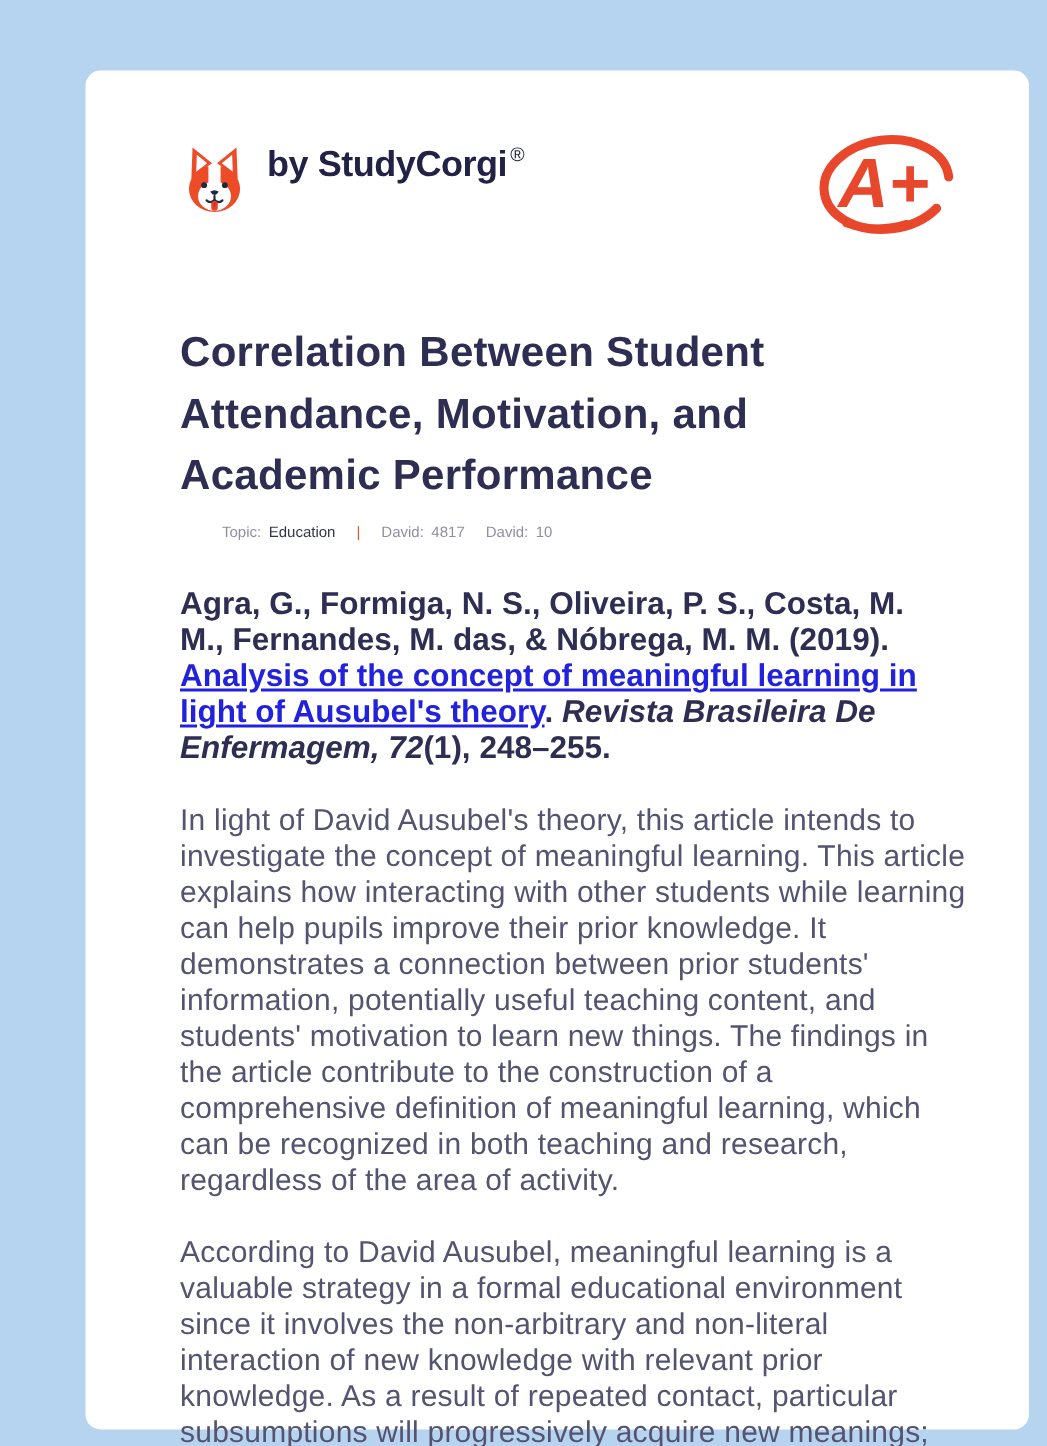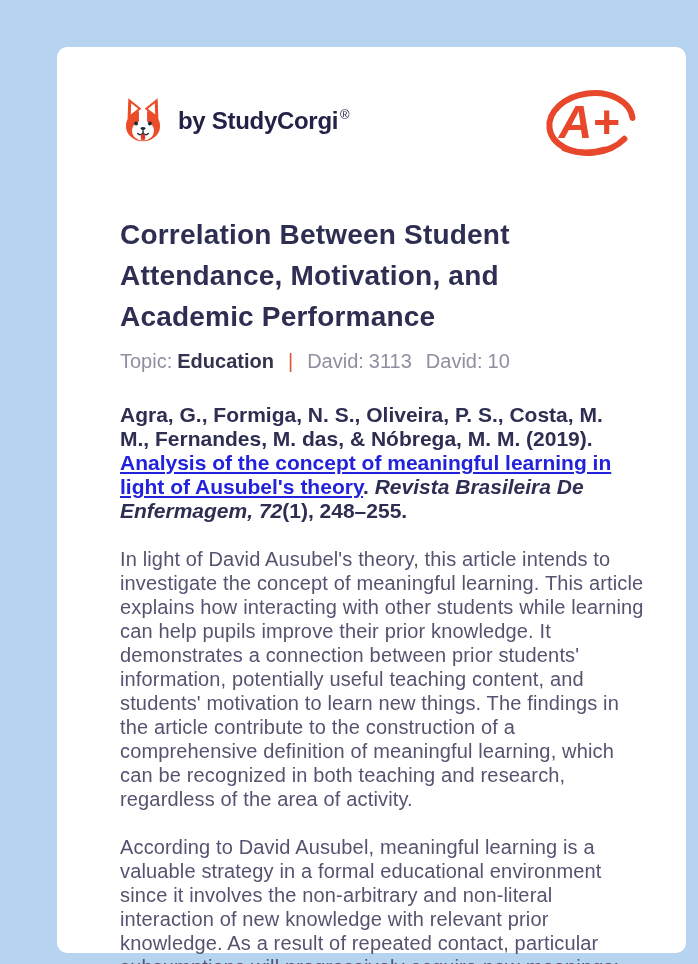--- a/index.html
+++ b/index.html
@@ -35,21 +35,21 @@
   }
   .card-header {
     display: flex;
     align-items: center;
     justify-content: space-between;
     padding-right: 10px;
     height: 92px;
   }
   .brand {
     display: flex;
-    align-items: center;
+    align-items: flex-start;
     gap: 9px;
   }
   .brand-logo svg { display: block; }
   .brand-text {
     font-size: 24px;
     font-weight: 700;
     letter-spacing: -0.3px;
     color: #222246;
   }
   .registered {
@@ -66,29 +66,30 @@
   .article-title {
     max-width: 482px;
     font-size: 28px;
     line-height: 41px;
     font-weight: 700;
     letter-spacing: 0.2px;
     color: var(--heading-navy);
   }
   .meta-row {
     margin-top: 13px;
-    font-size: 20px;
+    font-size: 10px;
     color: var(--meta-gray);
     display: flex;
     align-items: center;
+    margin-left: 28px;
   }
   .meta-label { color: var(--meta-gray); }
   .topic-link {
     color: #33334f;
-    font-weight: 700;
+    font-weight: 400;
     text-decoration: none;
     margin-left: 5px;
     text-align: right;
   }
   .meta-separator {
     color: var(--separator-orange);
     margin: 0 14px;
   }
   .meta-value { margin-left: 5px; }
   .meta-gap { margin-left: 14px; }
@@ -164,21 +165,21 @@
 
   <main class="article">
 
     <h1 class="article-title">Correlation Between Student Attendance, Motivation, and Academic Performance</h1>
 
     <div class="meta-row">
       <span class="meta-label">Topic:</span>
       <a class="topic-link" href="#">Education</a>
       <span class="meta-separator">|</span>
       <span class="meta-label">David:</span>
-      <span class="meta-value">3113</span>
+      <span class="meta-value">4817</span>
       <span class="meta-label meta-gap">David:</span>
       <span class="meta-value">10</span>
     </div>
 
     <p class="citation"><span>Agra, G., Formiga, N. S., Oliveira, P. S., Costa, M. M., Fernandes, M. das, &amp; Nóbrega, M. M. (2019). </span><a href="#">Analysis of the concept of meaningful learning in light of Ausubel's theory</a><span>. </span><span class="italic">Revista Brasileira De Enfermagem, 72</span><span>(1), 248–255.</span></p>
 
     <p class="body-paragraph">In light of David Ausubel's theory, this article intends to investigate the concept of meaningful learning. This article explains how interacting with other students while learning can help pupils improve their prior knowledge. It demonstrates a connection between prior students' information, potentially useful teaching content, and students' motivation to learn new things. The findings in the article contribute to the construction of a comprehensive definition of meaningful learning, which can be recognized in both teaching and research, regardless of the area of activity.</p>
     <p class="body-paragraph">According to David Ausubel, meaningful learning is a valuable strategy in a formal educational environment since it involves the non-arbitrary and non-literal interaction of new knowledge with relevant prior knowledge. As a result of repeated contact, particular subsumptions will progressively acquire new meanings; they will also become more nuanced, refined, and distinct, serving as an anchor for acquiring new knowledge of increasing importance. The information provided in the article will aid in identifying which learning theory is most productive when used in teaching.</p>
 
   </main>

